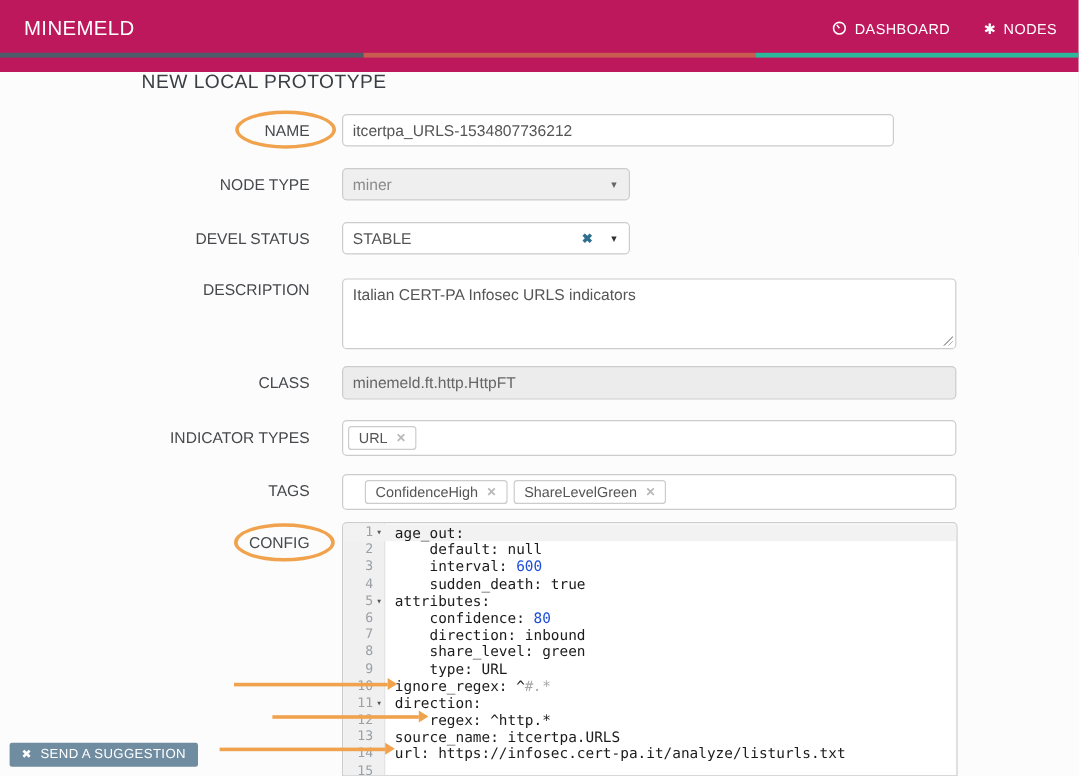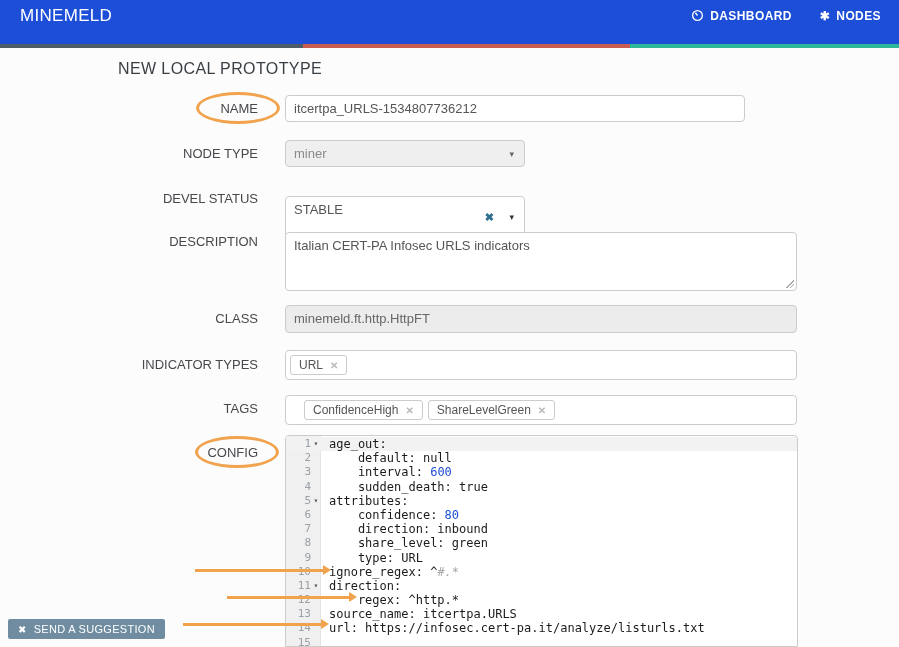--- a/index.html
+++ b/index.html
@@ -1,24 +1,24 @@
 <!DOCTYPE html>
 <html><head>
 <meta charset="utf-8">
 <style>
   * { margin:0; padding:0; box-sizing:border-box; }
   html,body { background:#e8e8e8; }
   body { font-family:"Liberation Sans", sans-serif; }
   #app { position:relative; width:899px; height:647px; background:#fcfcfc; overflow:hidden; margin:0 auto; }
 
   
-  .navbar { position:absolute; left:0; top:0; width:899px; height:44px; background:#1d4ed8;
+  .navbar { position:absolute; left:0; top:0; width:899px; height:60px; background:#be185d;
             display:flex; align-items:center; justify-content:space-between; padding:0 18px 12px 20px; }
   .brand { color:#ffffff; font-size:17px; font-weight:500; letter-spacing:.3px; cursor:pointer; }
-  .nav-items { display:flex; align-items:center; gap:28px;font-weight:bold; }
+  .nav-items { display:flex; align-items:center; gap:28px; }
   .nav-item { display:flex; align-items:center; gap:6px; color:#ffffff; font-size:12px;
               letter-spacing:.4px; cursor:pointer; }
   .nav-item .glyph { font-size:12px; line-height:1; }
 
   
   .statusbar { position:absolute; left:0; top:44px; width:899px; height:4px; display:flex; }
   .seg1 { width:303px; } .seg2 { width:327px; } .seg3 { width:269px; }
 
   
   .page-title { position:absolute; left:118px; top:60px; font-size:16px; color:#3a3f44; letter-spacing:.4px; }
@@ -114,21 +114,21 @@
   <div class="flabel" style="top:101px">NAME</div>
   <div class="ibox txt" style="top:95px; width:460px; height:27px;">itcertpa_URLS-1534807736212</div>
 
   <div class="flabel" style="top:146px">NODE TYPE</div>
   <div class="ibox txt disabled" style="top:140px; width:240px; height:27px;">
     <span>miner</span>
     <span class="sel-caret">▾</span>
   </div>
 
   <div class="flabel" style="top:191px">DEVEL STATUS</div>
-  <div class="ibox txt" style="top:196px; width:240px; height:42px;">
+  <div class="ibox txt" style="top:185px; width:240px; height:27px;">
     <span>STABLE</span>
     <span class="clear-x">✖</span>
     <span class="sel-caret" style="color:#333">▾</span>
   </div>
 
   <div class="flabel" style="top:234px">DESCRIPTION</div>
   <div class="ibox txt textarea" style="top:232px; width:512px; height:59px;">
     <span>Italian CERT-PA Infosec URLS indicators</span>
     <span class="resize-grip"></span>
   </div>

